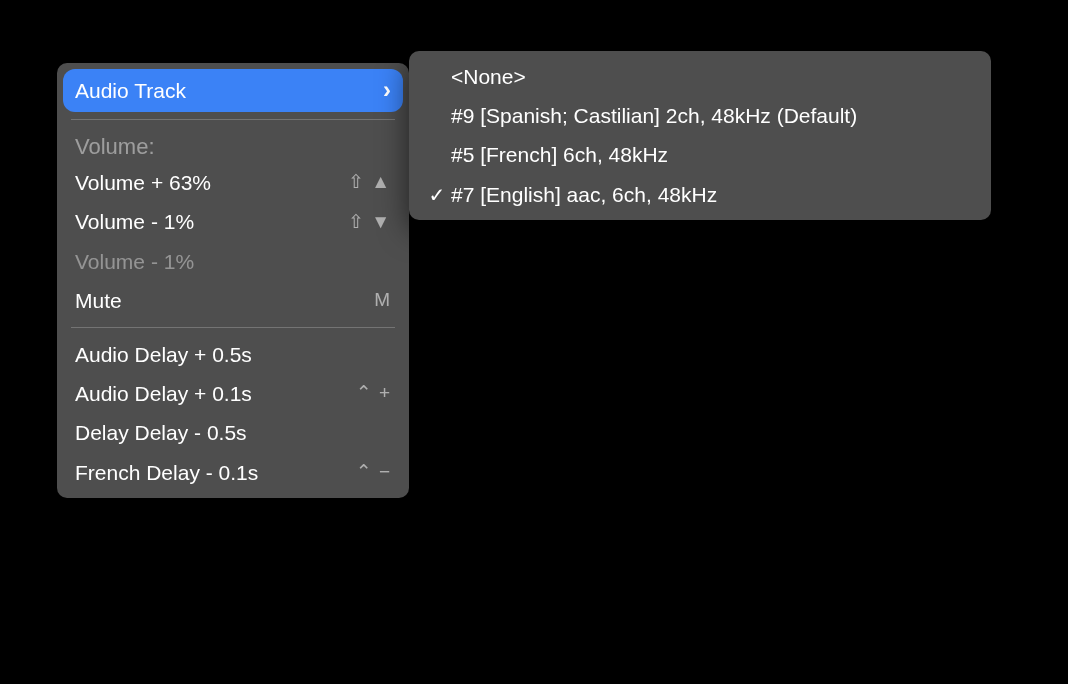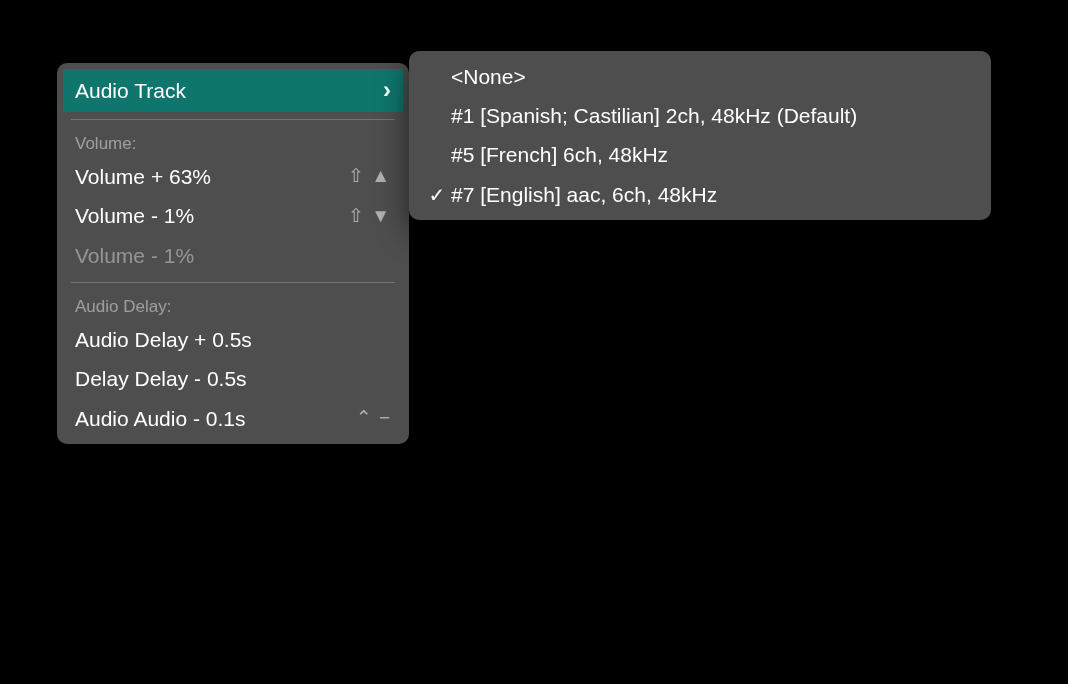--- a/index.html
+++ b/index.html
@@ -32,34 +32,34 @@
     width: 582px;
   }
   .menu-item {
     display: flex;
     align-items: center;
     justify-content: space-between;
     padding: 7px 18px 7px 18px;
     white-space: nowrap;
   }
   .menu-item.highlight {
-    background: #0f766e;
+    background: #3b82f6;
     color: #fff;
-    border-radius: 2px;
+    border-radius: 12px;
     margin: 0 6px;
     padding-left: 12px;
     padding-right: 12px;
   }
   .menu-item.disabled {
     color: rgba(255,255,255,0.40);
   }
   .menu-header {
     color: rgba(255,255,255,0.45);
     padding: 7px 18px 3px 18px;
-    font-size: 17px;
+    font-size: 22px;
   }
   .menu-sep {
     border-top: 1px solid rgba(255,255,255,0.22);
     margin: 7px 14px;
   }
   .shortcut {
     color: rgba(255,255,255,0.55);
     font-size: 19px;
     letter-spacing: 1px;
     display: flex;
@@ -108,51 +108,58 @@
 
   <div class="menu-item">
     <span>Volume - 1%</span>
     <span class="shortcut glyph">⇧ ▼</span>
   </div>
 
   <div class="menu-item disabled">
     <span>Volume - 1%</span>
   </div>
 
+  <div class="menu-item">
+    <span>Mute</span>
+    <span class="shortcut">M</span>
+  </div>
 
   <div class="menu-sep"></div>
 
-  <div class="menu-header">Audio Delay:</div>
 
   <div class="menu-item">
     <span>Audio Delay + 0.5s</span>
   </div>
 
+  <div class="menu-item">
+    <span>Audio Delay + 0.1s</span>
+    <span class="shortcut glyph">⌃ +</span>
+  </div>
 
   <div class="menu-item">
     <span>Delay Delay - 0.5s</span>
   </div>
 
   <div class="menu-item">
-    <span>Audio Audio - 0.1s</span>
+    <span>French Delay - 0.1s</span>
     <span class="shortcut glyph">⌃ −</span>
   </div>
 
 </div>
 
 <div class="menu sub">
 
   <div class="submenu-item">
     <span class="check-col"></span>
     <span>&lt;None&gt;</span>
   </div>
 
   <div class="submenu-item">
     <span class="check-col"></span>
-    <span>#1 [Spanish; Castilian] 2ch, 48kHz (Default)</span>
+    <span>#9 [Spanish; Castilian] 2ch, 48kHz (Default)</span>
   </div>
 
   <div class="submenu-item">
     <span class="check-col"></span>
     <span>#5 [French] 6ch, 48kHz</span>
   </div>
 
   <div class="submenu-item">
     <span class="check-col">✓</span>
     <span>#7 [English] aac, 6ch, 48kHz</span>

